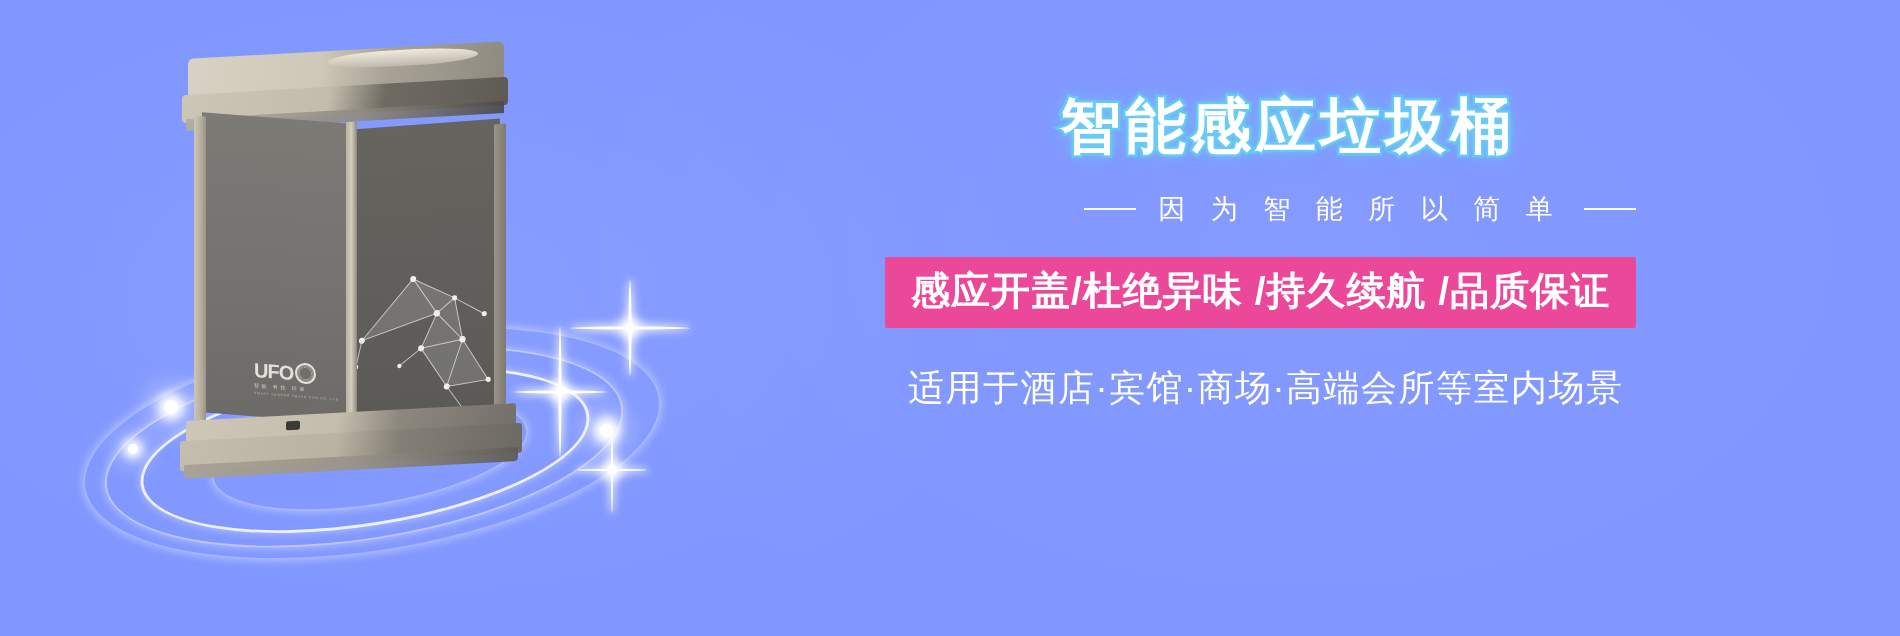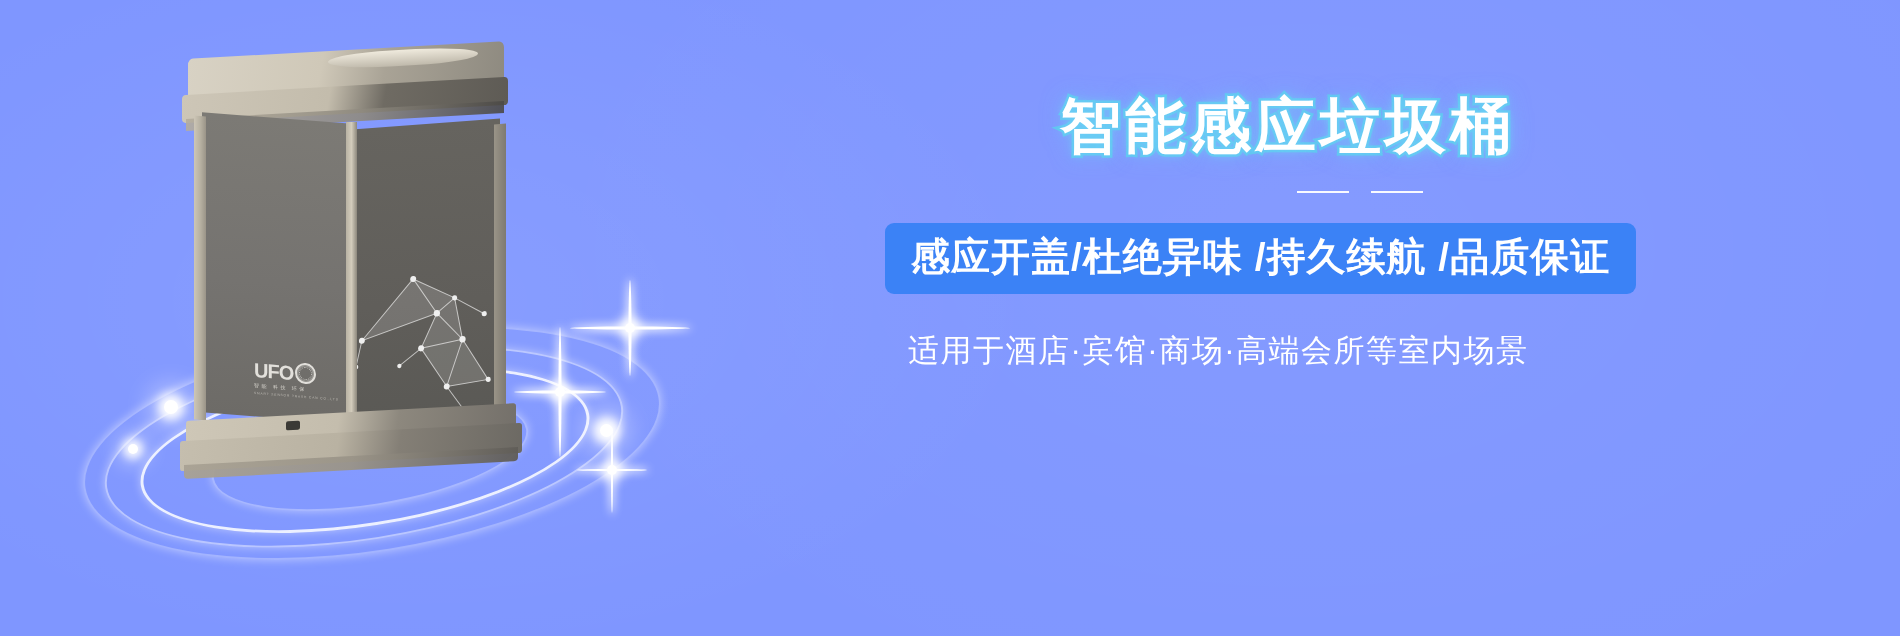--- a/index.html
+++ b/index.html
@@ -210,31 +210,31 @@
     color:#ffffff;font-size:27px;letter-spacing:9px;
     white-space:nowrap;
   }
   .rule{
     display:inline-block;width:52px;height:2px;background:#ffffff;opacity:.95;
     flex:0 0 auto;
   }
   .pillbar{
     margin:30px 0 0 5px;
     display:inline-block;
-    background:#3b82f6;
-    border-radius:9px;
+    background:#ec4899;
+    border-radius:2px;
     padding:14px 26px 16px 26px;
     color:#ffffff;
     font-size:39px;font-weight:700;letter-spacing:1px;
     white-space:nowrap;
     line-height:1.05;
   }
   .footline{
     margin:36px 0 0 28px;
-    color:#ffffff;font-size:31px;letter-spacing:1.5px;
+    color:#ffffff;font-size:36px;letter-spacing:1.5px;
     white-space:nowrap;
   }
 </style>
 </head>
 <body>
 
 <div id="banner">
 
   <div class="bg-glow"></div>
 
@@ -331,20 +331,21 @@
       <div class="base-c"></div>
     </div>
   </div>
 
   <div class="copy">
 
     <h1 class="headline">智能感应垃圾桶</h1>
 
     <div class="subline">
       <span class="rule"></span>
+      <span>因 为 智 能   所 以 简 单</span>
       <span class="rule"></span>
     </div>
 
     <div><span class="pillbar">感应开盖/杜绝异味 /持久续航 /品质保证</span></div>
 
     <div class="footline">适用于酒店·宾馆·商场·高端会所等室内场景</div>
   </div>
 
 </div>
 

